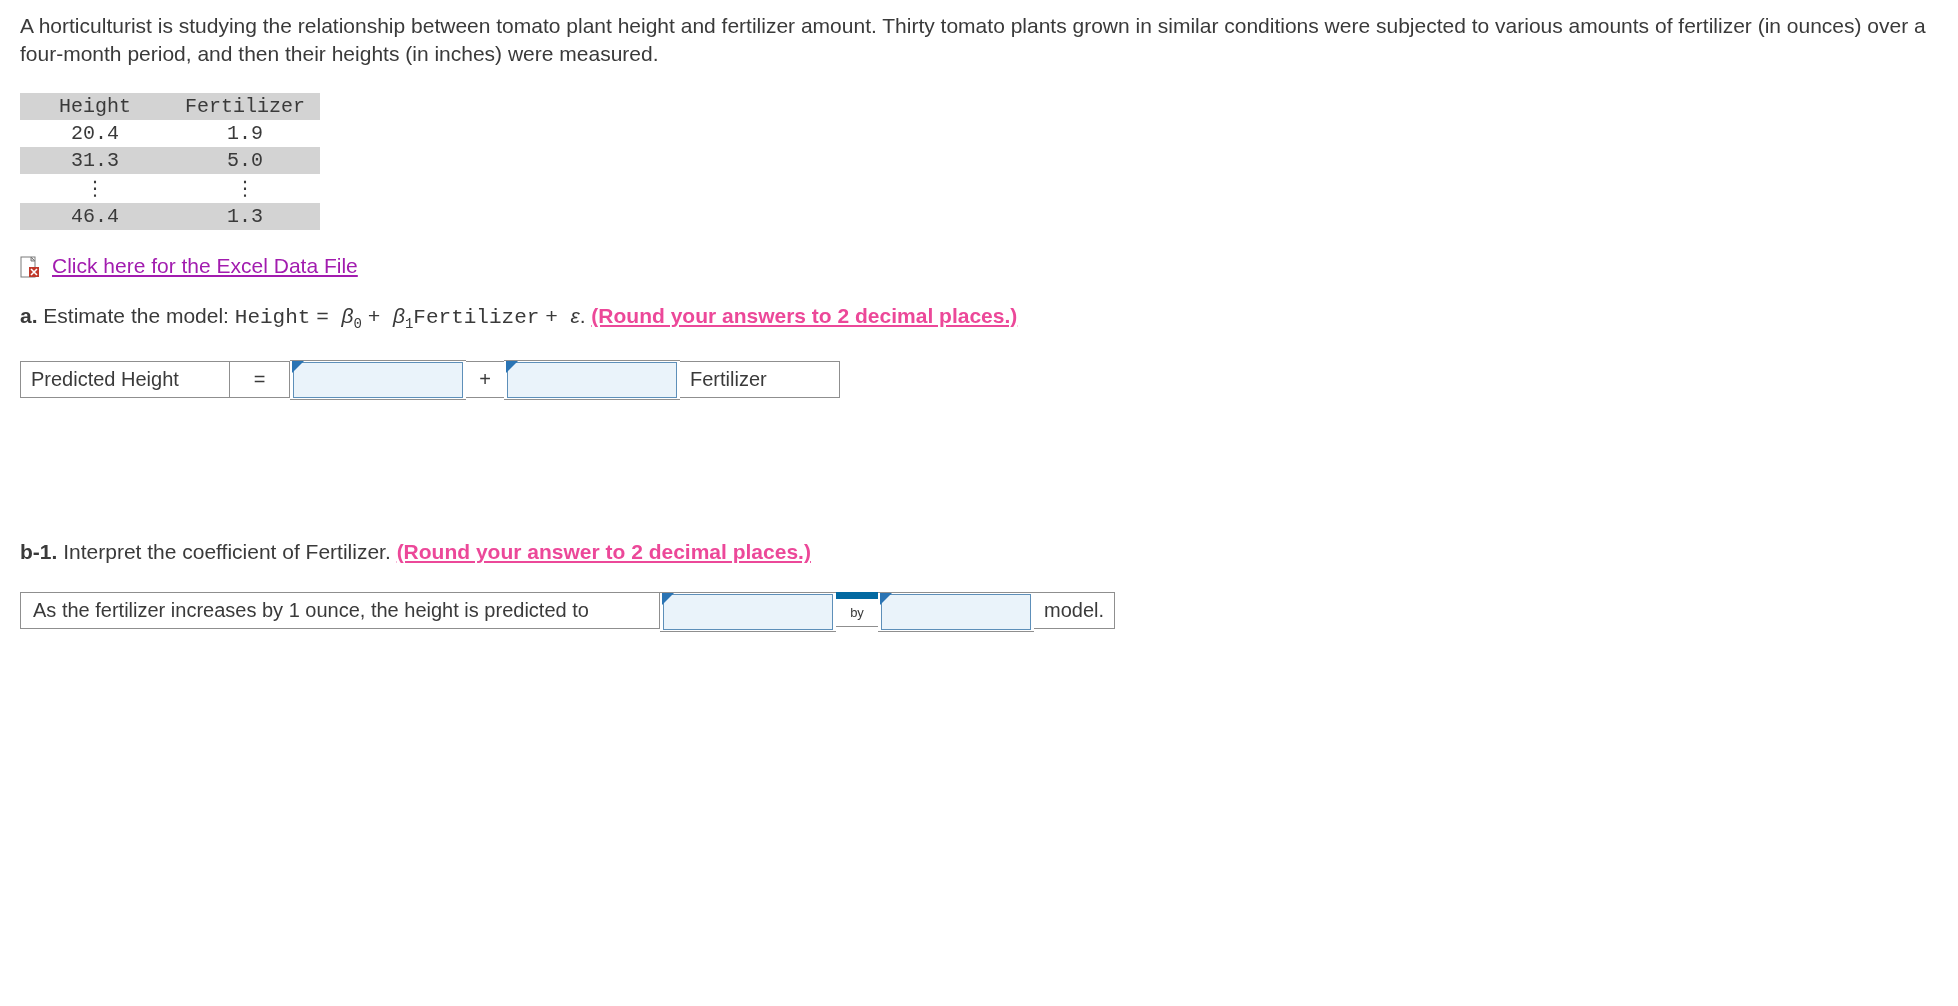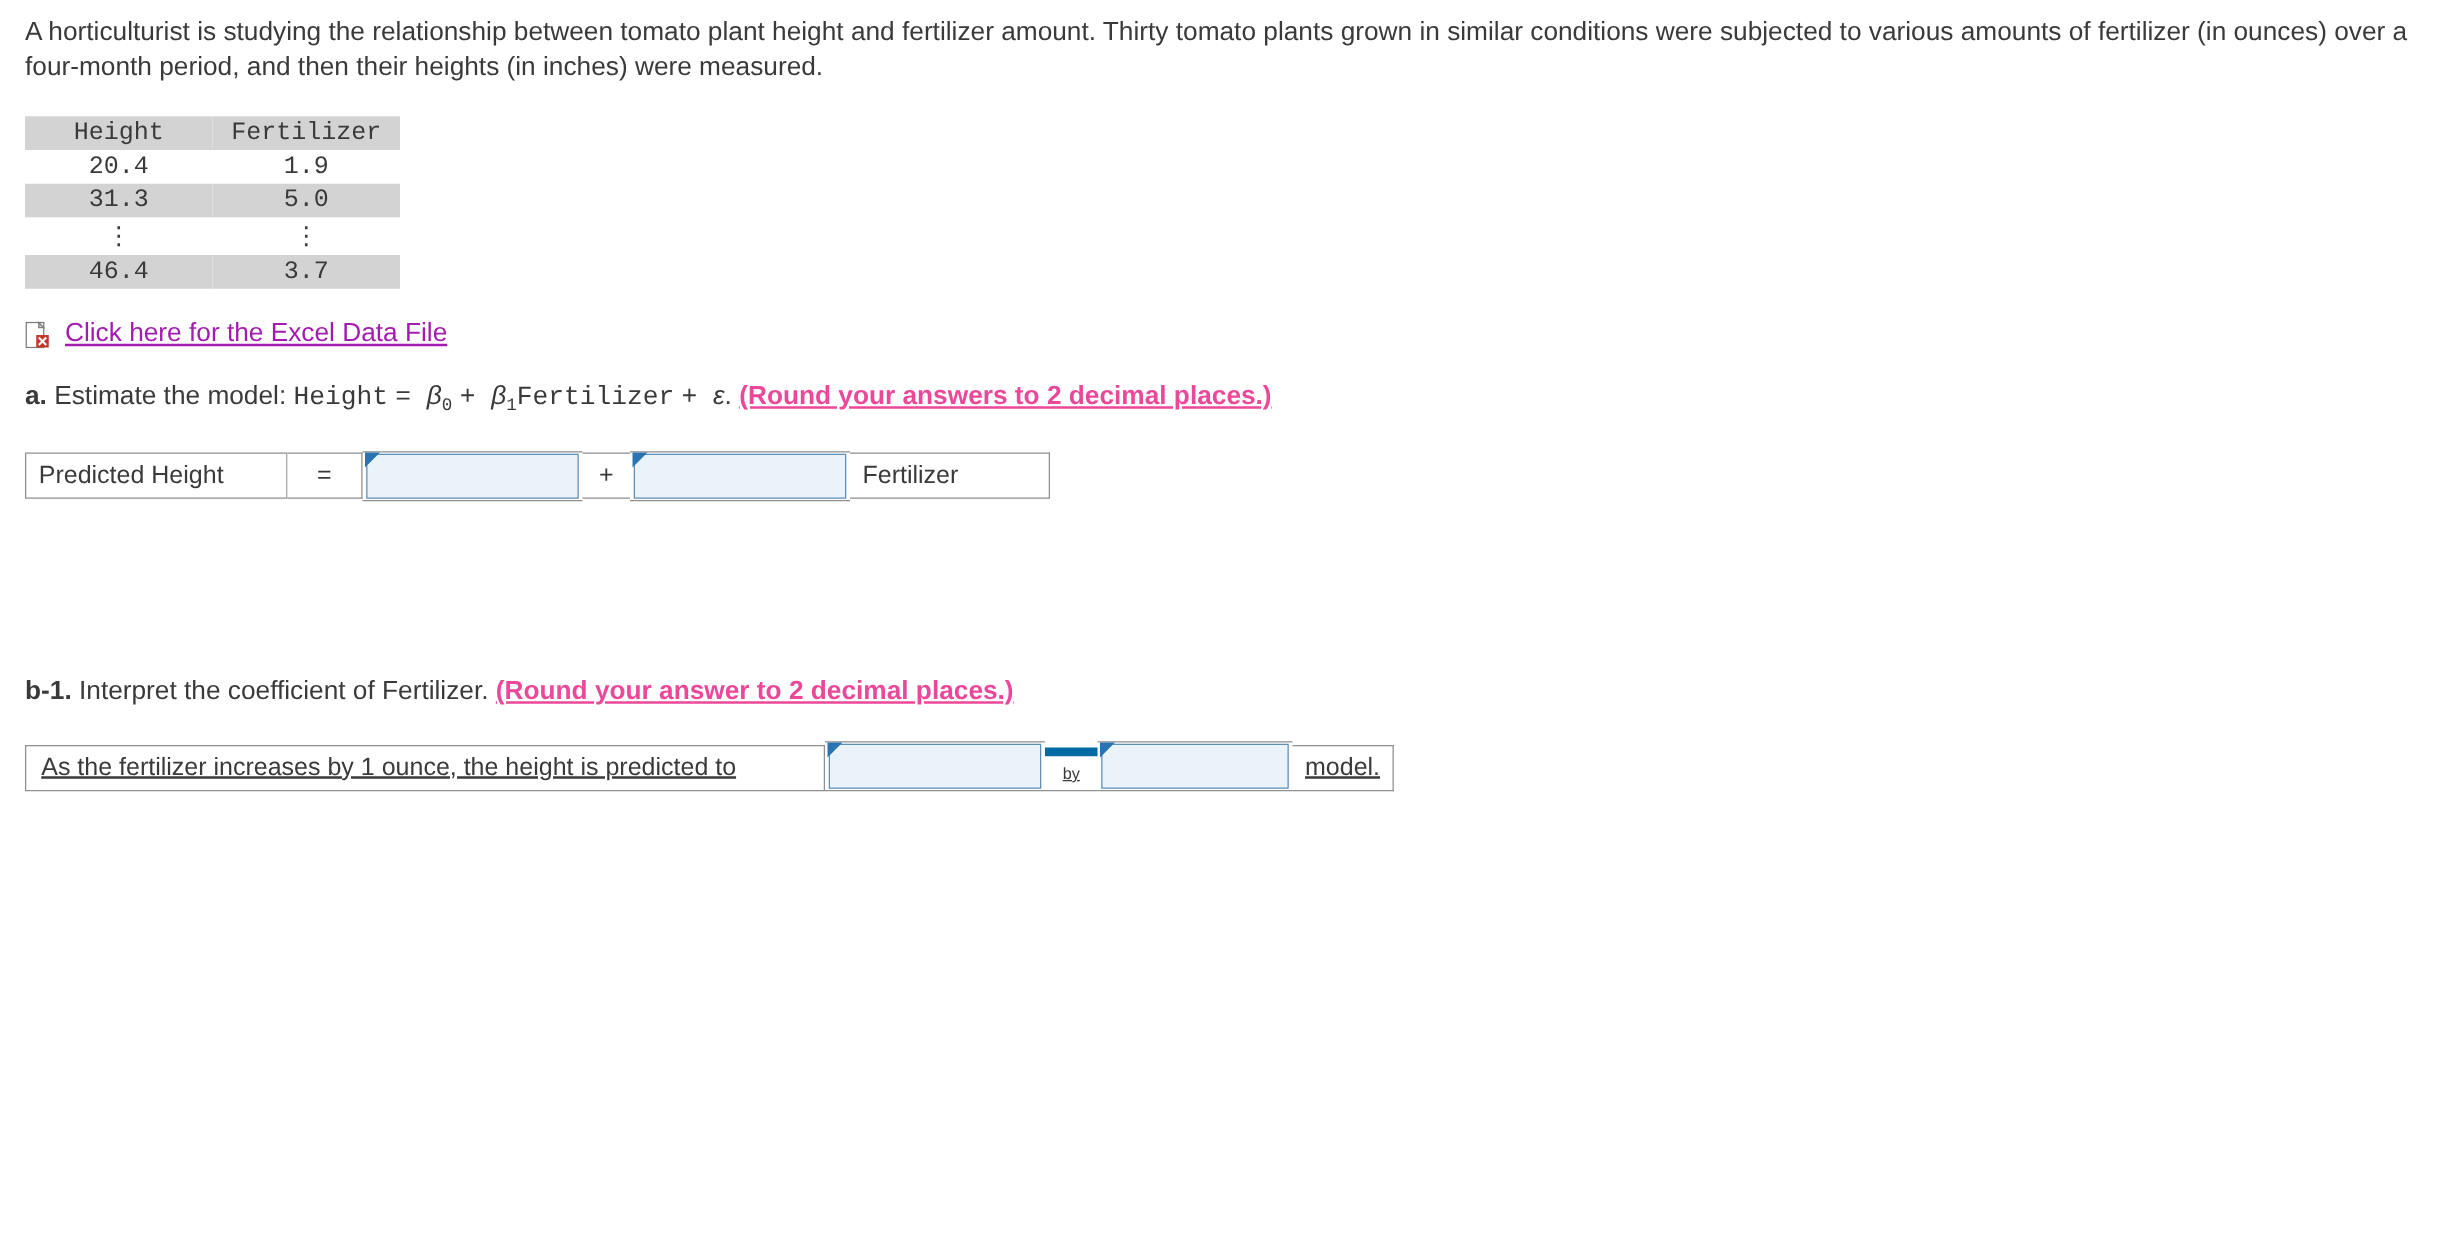--- a/index.html
+++ b/index.html
@@ -92,22 +92,21 @@
     width: 0;
     height: 0;
     border-top: 12px solid #2a74b4;
     border-right: 12px solid transparent;
   }
   .w170 input { width: 170px; }
   .w150 input { width: 150px; }
 
   .b1-row {
     display: flex;
-    align-items: flex-end;
-    text-decoration: underline;
+    align-items: flex-start;
   }
   .b1-text {
     border: 1px solid #8f8f8f;
     padding: 6px 12px;
     font-size: 20px;
     display: flex;
     align-items: center;
     min-width: 640px;
   }
   .b1-by {
@@ -157,21 +156,21 @@
     <tr>
       <td>31.3</td>
       <td>5.0</td>
     </tr>
     <tr>
       <td>⋮</td>
       <td>⋮</td>
     </tr>
     <tr>
       <td>46.4</td>
-      <td>3.7</td>
+      <td>1.3</td>
     </tr>
   </tbody>
 </table>
 
 <div>
   <a href="#" class="excel-link">
     <span>
       <svg width="20" height="22" viewBox="0 0 20 22">
         <rect x="1" y="1" width="14" height="20" fill="#fff" stroke="#7a7a7a"></rect>
         <polygon points="11,1 15,5 11,5" fill="#d0d0d0" stroke="#7a7a7a"></polygon>

